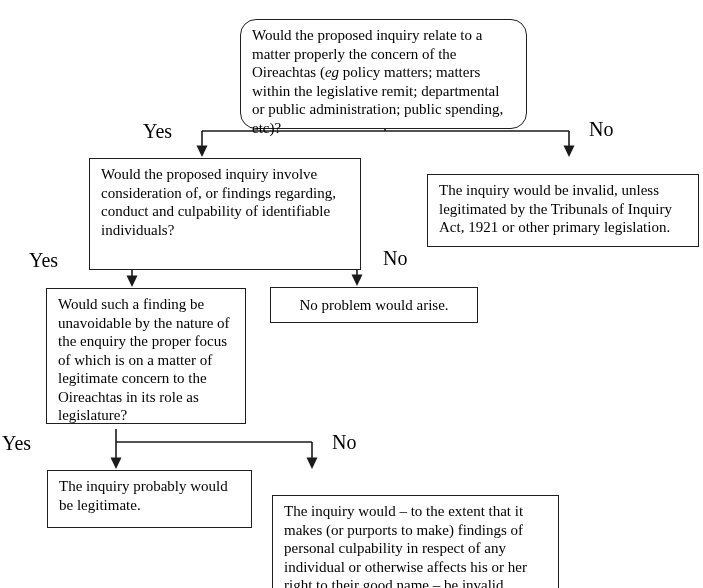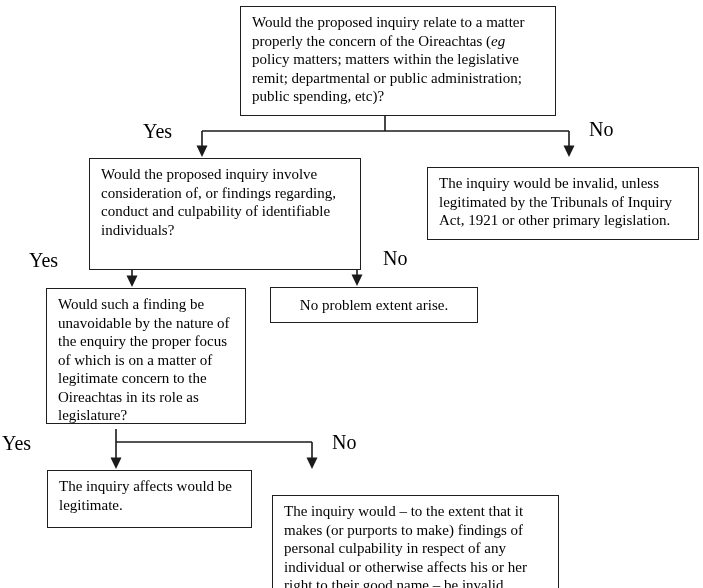--- a/index.html
+++ b/index.html
@@ -53,23 +53,23 @@
     text-align: center;
     padding: 0 6px;
   }
   .edge-label {
     position: absolute;
     font-size: 20px;
     line-height: 18px;
     white-space: nowrap;
   }
   
-  #box-q1        { left: 240px; top:   6px; width: 316px; height: 110px; }
+  #box-q1        { left: 240px; top:   19px; width: 287px; height: 110px; border-radius: 16px; }
   #box-q2        { left:  89px; top: 158px; width: 272px; height:  112px; }
-  #box-invalid1  { left: 427px; top: 167px; width: 272px; height:  73px; }
+  #box-invalid1  { left: 427px; top: 174px; width: 272px; height:  73px; }
   #box-q3        { left:  46px; top: 288px; width: 200px; height: 136px; }
   #box-noproblem { left: 270px; top: 287px; width: 208px; height:  36px; }
   #box-legit     { left:  47px; top: 470px; width: 205px; height:  58px; }
   #box-invalid2  { left: 272px; top: 470px; width: 287px; height: 113px; margin-top: 25px; }
   
   #label-yes1 { left: 143px; top: 122px; }
   #label-no1  { left: 589px; top: 120px; }
   #label-yes2 { left:  29px; top: 251px; }
   #label-no2  { left: 383px; top: 249px; }
   #label-yes3 { left:   2px; top: 434px; }
@@ -111,25 +111,25 @@
 
   <div class="node" id="box-invalid1">
     <span>The inquiry would be invalid, unless legitimated by the Tribunals of Inquiry Act, 1921 or other primary legislation.</span>
   </div>
 
   <div class="node" id="box-q3">
     <span>Would such a finding be unavoidable by the nature of the enquiry the proper focus of which is on a matter of legitimate concern to the Oireachtas in its role as legislature?</span>
   </div>
 
   <div class="node centered" id="box-noproblem">
-    <span>No problem extent arise.</span>
+    <span>No problem would arise.</span>
   </div>
 
   <div class="node" id="box-legit">
-    <span>The inquiry affects would be legitimate.</span>
+    <span>The inquiry probably would be legitimate.</span>
   </div>
 
   <div class="node" id="box-invalid2">
     <span>The inquiry would – to the extent that it makes (or purports to make) findings of personal culpability in respect of any individual or otherwise affects his or her right to their good name – be invalid.</span>
   </div>
 
   <div class="edge-label" id="label-yes1">Yes</div>
   <div class="edge-label" id="label-no1">No</div>
   <div class="edge-label" id="label-yes2">Yes</div>
   <div class="edge-label" id="label-no2">No</div>

